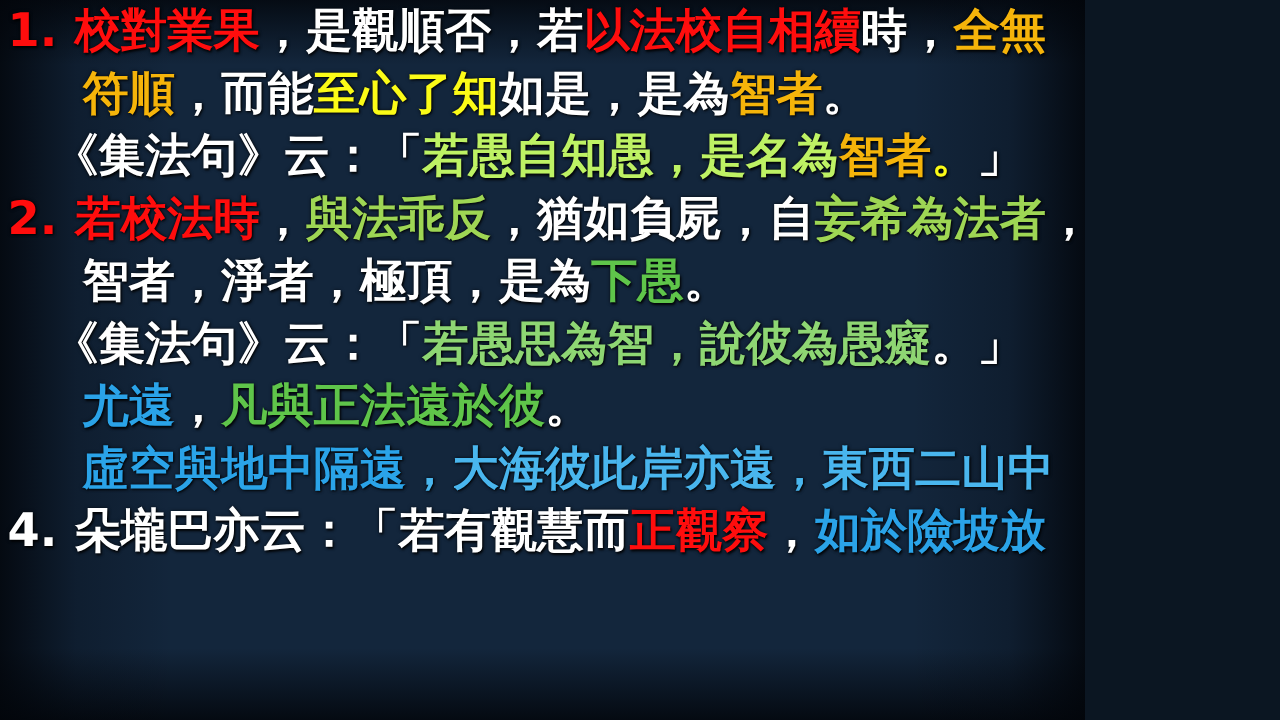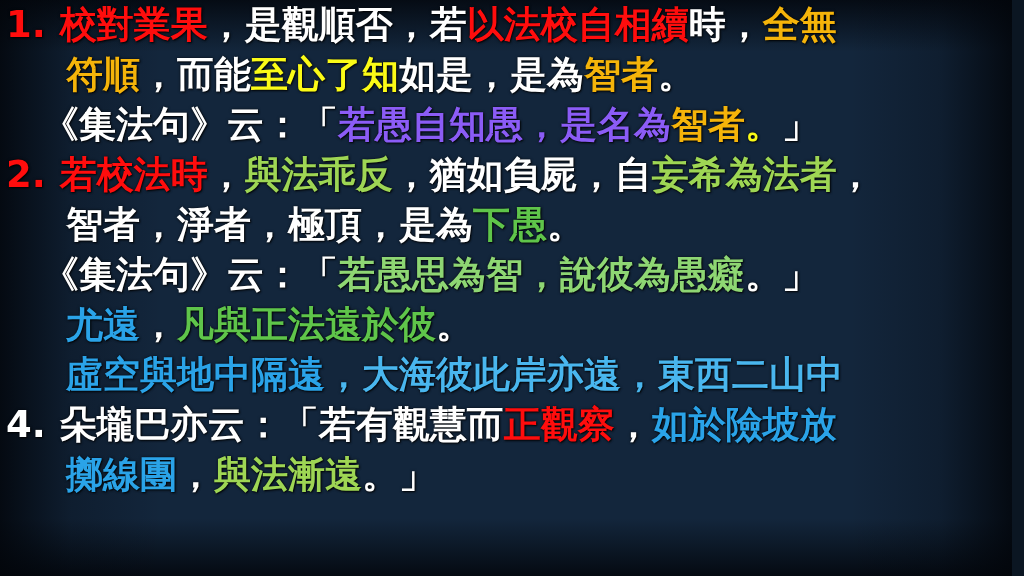--- a/index.html
+++ b/index.html
@@ -2,21 +2,21 @@
 <html><head>
 <meta charset="utf-8">
 <style>
   html, body {
     margin: 0;
     padding: 0;
     background: #0b1622;
   }
   #slide {
     position: relative;
-    width: 1012px;
+    width: 868px;
     height: 576px;
     overflow: hidden;
     background-color: #13263c;
     background-image:
       radial-gradient(ellipse 62% 72% at 50% 46%, rgba(36,74,112,0.95) 0%, rgba(24,50,79,0.75) 38%, rgba(14,30,48,0.55) 66%, rgba(8,16,27,0.35) 100%),
       repeating-linear-gradient(45deg, rgba(255,255,255,0.013) 0px, rgba(255,255,255,0.013) 2px, rgba(0,0,0,0.018) 2px, rgba(0,0,0,0.018) 5px),
       repeating-linear-gradient(-45deg, rgba(255,255,255,0.010) 0px, rgba(255,255,255,0.010) 2px, rgba(0,0,0,0.015) 2px, rgba(0,0,0,0.015) 5px),
       radial-gradient(circle at 22% 26%, rgba(46,88,128,0.28) 0%, rgba(0,0,0,0) 26%),
       radial-gradient(circle at 78% 30%, rgba(46,88,128,0.22) 0%, rgba(0,0,0,0) 24%),
       radial-gradient(circle at 30% 74%, rgba(40,78,116,0.22) 0%, rgba(0,0,0,0) 26%),
@@ -68,22 +68,21 @@
     padding-right: 14px;
   }
 </style>
 </head>
 <body>
 
 <div id="slide">
   <div id="content">
       <div class="line l1"><span class="num" style="color: rgb(255, 13, 13);">1.</span><span class="seg" style="color: rgb(255, 13, 13);">校對業果</span><span class="seg" style="color: rgb(255, 255, 255);">，是觀順否，若</span><span class="seg" style="color: rgb(255, 13, 13);">以法校自相續</span><span class="seg" style="color: rgb(255, 255, 255);">時，</span><span class="seg" style="color: rgb(245, 180, 10);">全無</span></div>
       <div class="line l2"><span class="seg" style="color: rgb(245, 180, 10);">符順</span><span class="seg" style="color: rgb(255, 255, 255);">，而能</span><span class="seg" style="color: rgb(251, 251, 23);">至心了知</span><span class="seg" style="color: rgb(255, 255, 255);">如是，是為</span><span class="seg" style="color: rgb(245, 180, 10);">智者</span><span class="seg" style="color: rgb(255, 255, 255);">。</span></div>
-      <div class="line l3"><span class="seg" style="color: rgb(255, 255, 255);">《集法句》云：「</span><span class="seg" style="color: #8b5cf6; margin-top: 28px;">若愚自知愚，是名為</span><span class="seg" style="color: rgb(245, 180, 10);">智者</span><span class="seg" style="color: rgb(251, 251, 23);">。</span><span class="seg" style="color: rgb(255, 255, 255);">」</span></div>
+      <div class="line l3"><span class="seg" style="color: rgb(255, 255, 255);">《集法句》云：「</span><span class="seg" style="color: #bef264; margin-top: 28px;">若愚自知愚，是名為</span><span class="seg" style="color: rgb(245, 180, 10);">智者</span><span class="seg" style="color: rgb(251, 251, 23);">。</span><span class="seg" style="color: rgb(255, 255, 255);">」</span></div>
       <div class="line l4"><span class="num" style="color: rgb(255, 13, 13);">2.</span><span class="seg" style="color: rgb(255, 13, 13);">若校法時</span><span class="seg" style="color: rgb(255, 255, 255);">，</span><span class="seg" style="color: rgb(158, 214, 84);">與法乖反</span><span class="seg" style="color: rgb(255, 255, 255);">，猶如負屍，自</span><span class="seg" style="color: rgb(158, 214, 84);">妄希為法者</span><span class="seg" style="color: rgb(255, 255, 255);">，</span></div>
       <div class="line l5"><span class="seg" style="color: rgb(255, 255, 255);">智者，淨者，極頂，是為</span><span class="seg" style="color: rgb(95, 197, 74);">下愚</span><span class="seg" style="color: rgb(255, 255, 255);">。</span></div>
       <div class="line l6"><span class="seg" style="color: rgb(255, 255, 255);">《集法句》云：「</span><span class="seg" style="color: rgb(142, 214, 115);">若愚思為智，說彼為愚癡</span><span class="seg" style="color: rgb(255, 255, 255);">。」</span></div>
       <div class="line l9"><span class="seg" style="color: rgb(42, 163, 232);">尤遠</span><span class="seg" style="color: rgb(255, 255, 255);">，</span><span class="seg" style="color: rgb(95, 197, 74);">凡與正法遠於彼</span><span class="seg" style="color: rgb(255, 255, 255);">。</span></div>
       <div class="line l8"><span class="seg" style="color: rgb(42, 163, 232);">虛空與地中隔遠</span><span class="seg" style="color: rgb(73, 182, 238);">，</span><span class="seg" style="color: rgb(73, 182, 238);">大海彼此岸亦遠，東西二山中</span></div>
       <div class="line l10"><span class="num" style="color: rgb(255, 255, 255);">4.</span><span class="seg" style="color: rgb(255, 255, 255);">朵壠巴亦云：「</span><span class="seg" style="color: rgb(255, 255, 255);">若有觀慧而</span><span class="seg" style="color: rgb(255, 13, 13);">正觀察</span><span class="seg" style="color: rgb(255, 255, 255);">，</span><span class="seg" style="color: rgb(42, 163, 232);">如於險坡放</span></div>
-      <div class="line l11"><span class="seg" style="color: rgb(42, 163, 232);">擲線團</span><span class="seg" style="color: rgb(255, 255, 255);">，</span><span class="seg" style="color: rgb(158, 214, 84);">與法漸遠</span><span class="seg" style="color: rgb(255, 255, 255);">。</span><span class="seg" style="color: rgb(255, 255, 255);">」</span></div>
     </div>
 </div>
 
 </body></html>

